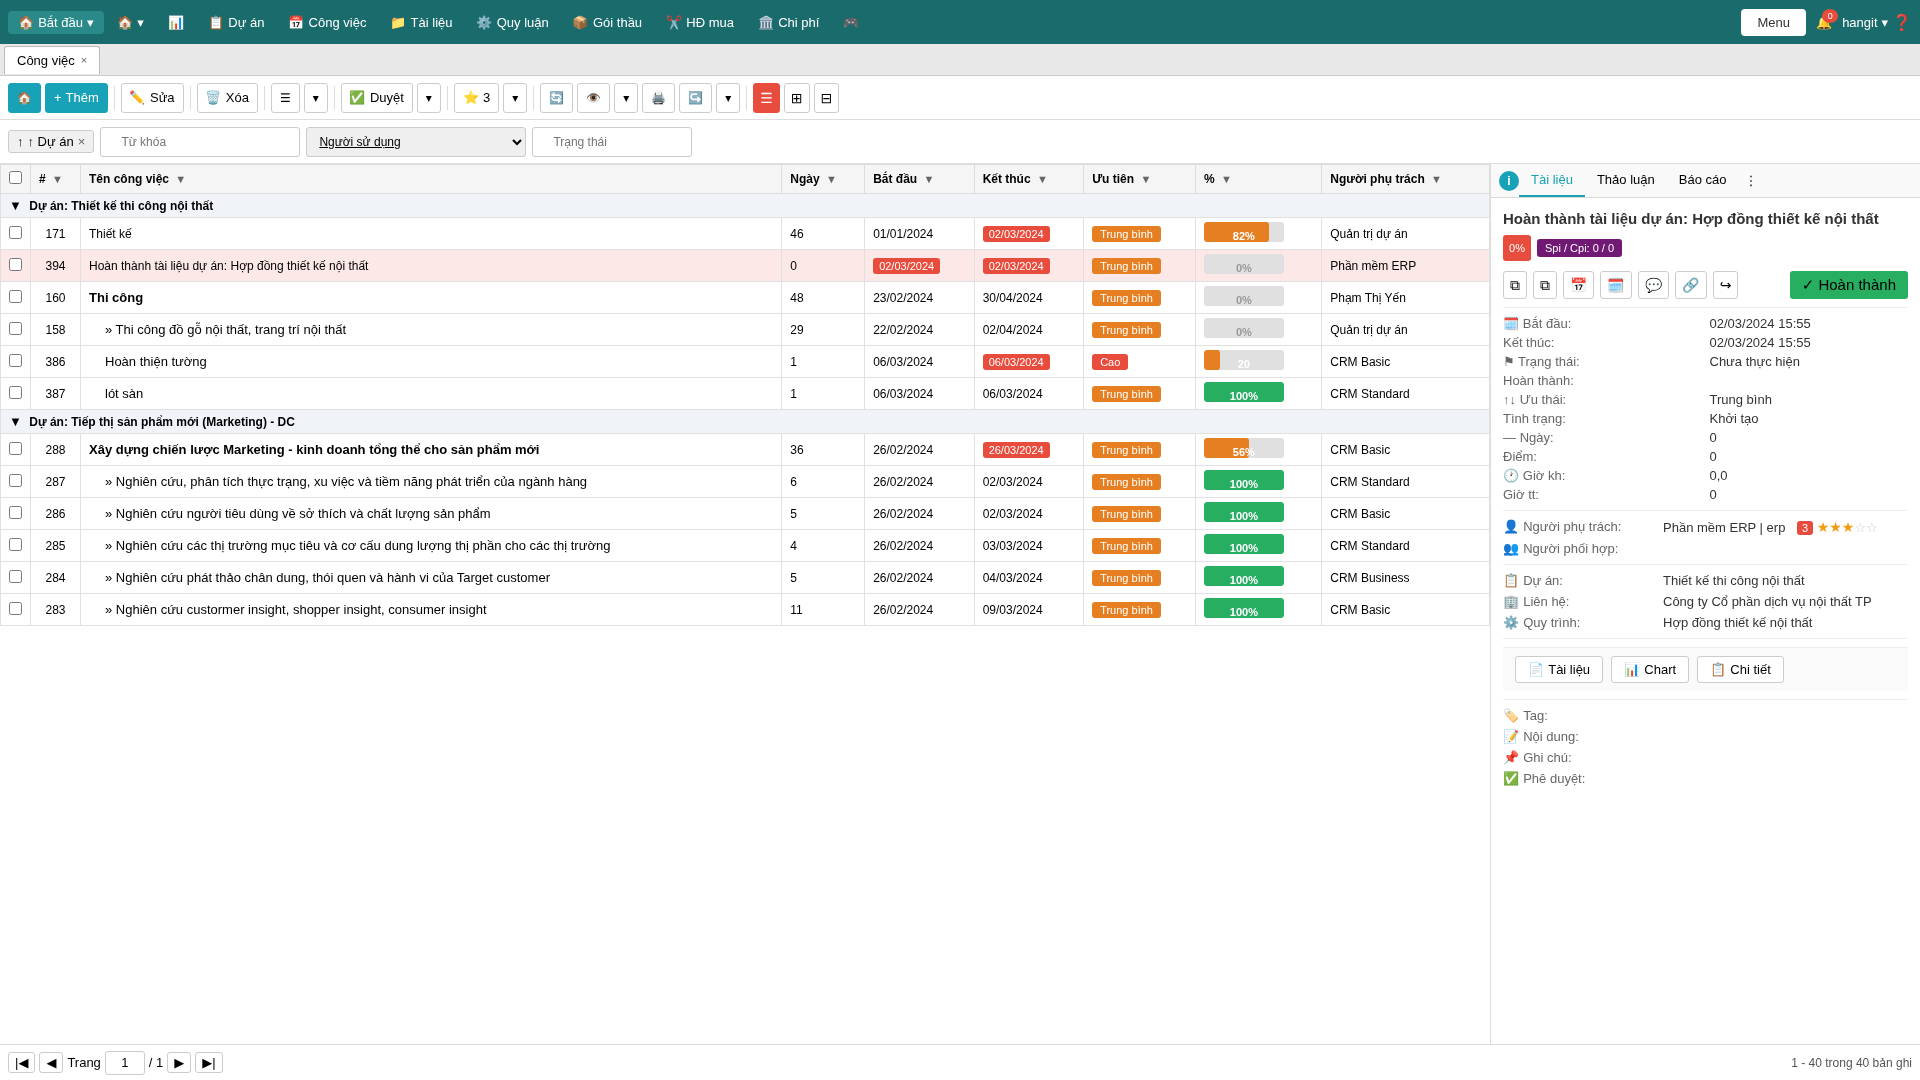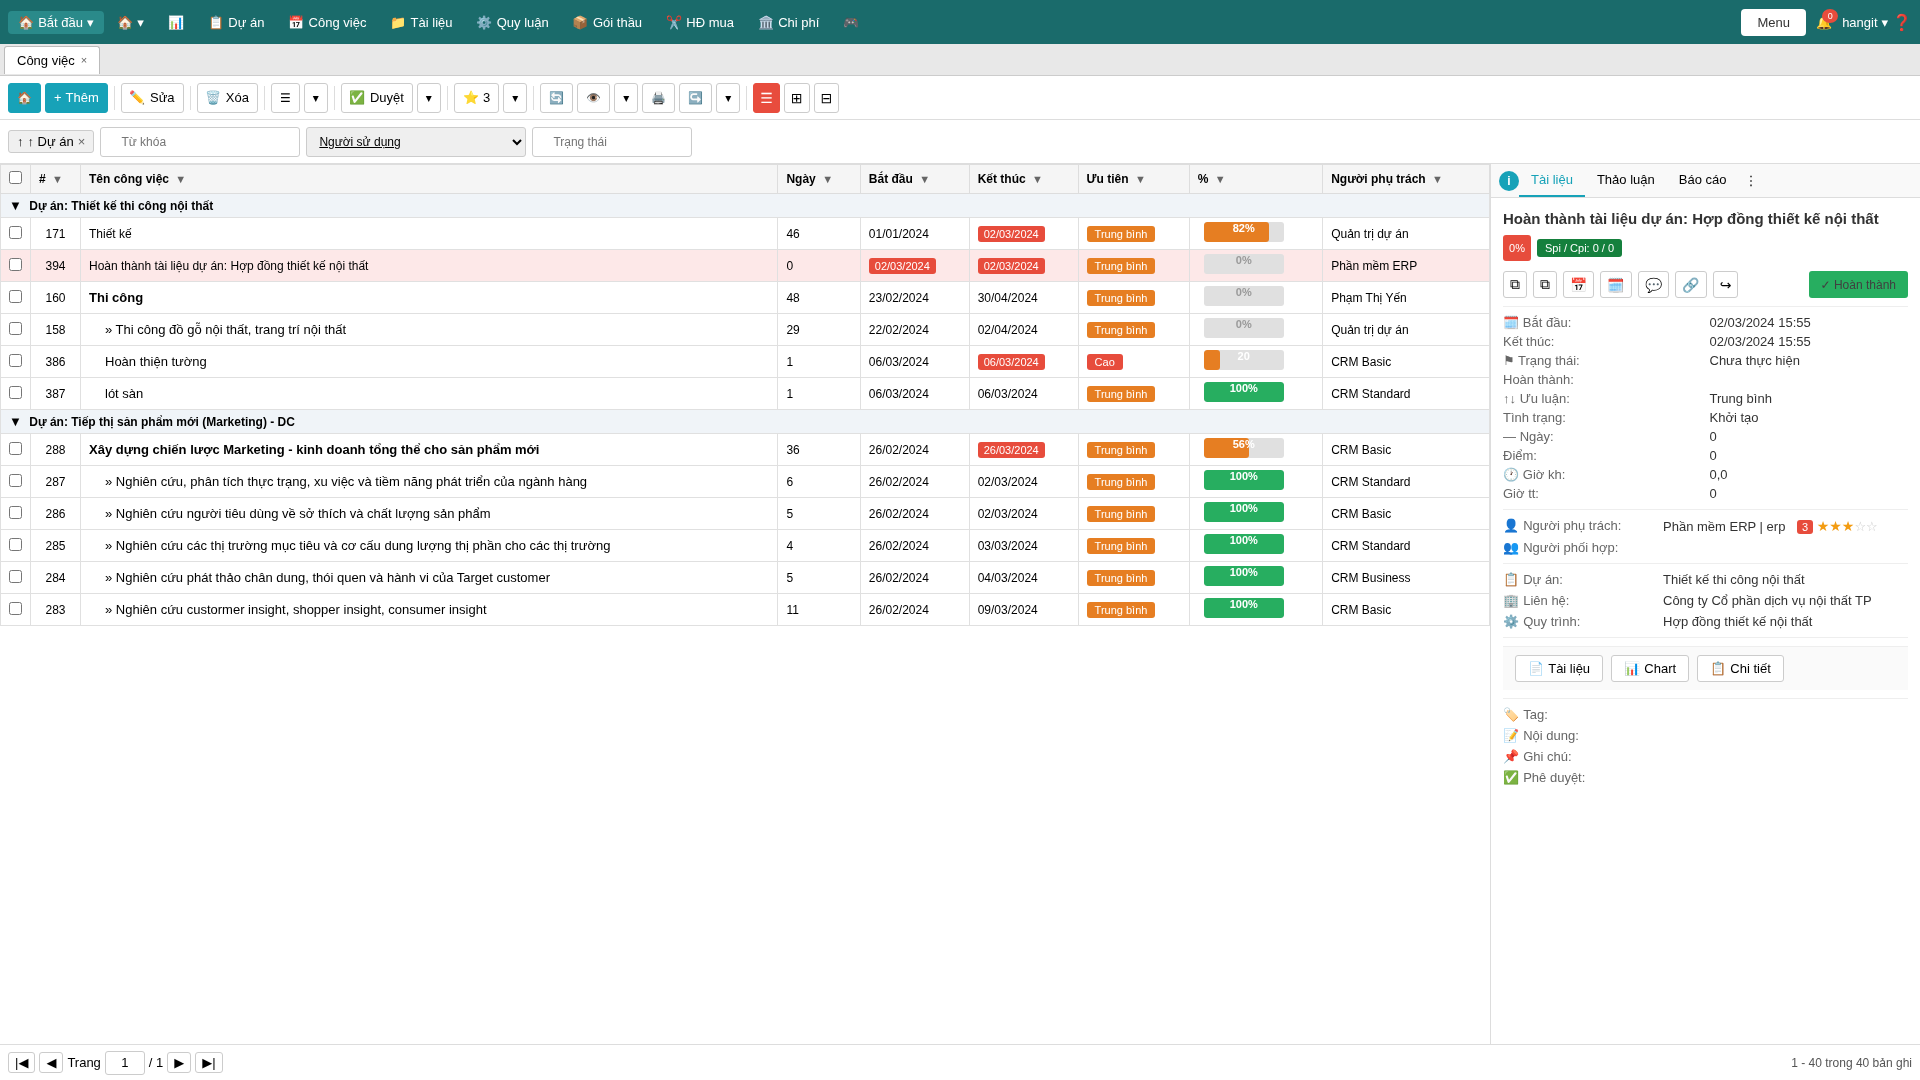--- a/index.html
+++ b/index.html
@@ -209,28 +209,27 @@
       border-radius: 3px;
       color: #fff;
       font-size: 11px;
       white-space: nowrap;
     }
     .badge.orange { background: #e67e22; }
     .badge.cao { background: #e74c3c; }
 
     .progress-bar {
       display: inline-flex;
-      align-items: flex-start;
+      align-items: flex-end;
       width: 80px;
       height: 20px;
       background: #e0e0e0;
       border-radius: 3px;
       overflow: hidden;
       position: relative;
-      margin-left: 6px;
     }
     .progress-fill {
       height: 100%;
       border-radius: 3px;
     }
     .progress-label {
       position: absolute;
       width: 100%;
       text-align: center;
       font-size: 11px;
@@ -288,47 +287,47 @@
       margin-bottom: 10px;
     }
     .detail-actions .color-box {
       width: 28px; height: 26px;
       background: #e74c3c;
       border-radius: 3px;
       display: flex; align-items: center; justify-content: center;
       font-size: 11px; color: #fff;
     }
     .detail-actions .spi-box {
-      background: #15803d;
+      background: #701a75;
       color: #fff;
       padding: 3px 8px;
       border-radius: 3px;
       font-size: 11px;
     }
     .detail-icon-row {
       display: flex;
       gap: 6px;
       margin-bottom: 8px;
     }
     .detail-icon-row .d-icon-btn {
       border: 1px solid #ccc;
       border-radius: 3px;
       padding: 4px 6px;
       cursor: pointer;
       background: none;
       font-size: 14px;
     }
     .hoan-thanh-btn {
       background: #27ae60;
-      color: #404040;
+      color: #000000;
       border: none;
       padding: 5px 12px;
       border-radius: 3px;
       cursor: pointer;
-      font-size: 12px;
+      font-size: 15px;
       margin-left: auto;
     }
 
     .detail-row {
       display: flex;
       align-items: flex-start;
       margin-bottom: 6px;
       font-size: 12px;
     }
     .detail-label {
@@ -808,21 +807,21 @@
           <span>⚑</span>
           <span>Trạng thái:</span>
         </div>
         <div class="val">Chưa thực hiện</div>
         <div class="lbl">
           <span>Hoàn thành:</span>
         </div>
         <div class="val"></div>
         <div class="lbl">
           <span>↑↓</span>
-          <span>Ưu luận:</span>
+          <span>Ưu thái:</span>
         </div>
         <div class="val">Trung bình</div>
         <div class="lbl">
           <span>Tình trạng:</span>
         </div>
         <div class="val">Khởi tạo</div>
         <div class="lbl">
           <span>—</span>
           <span>Ngày:</span>
         </div>

